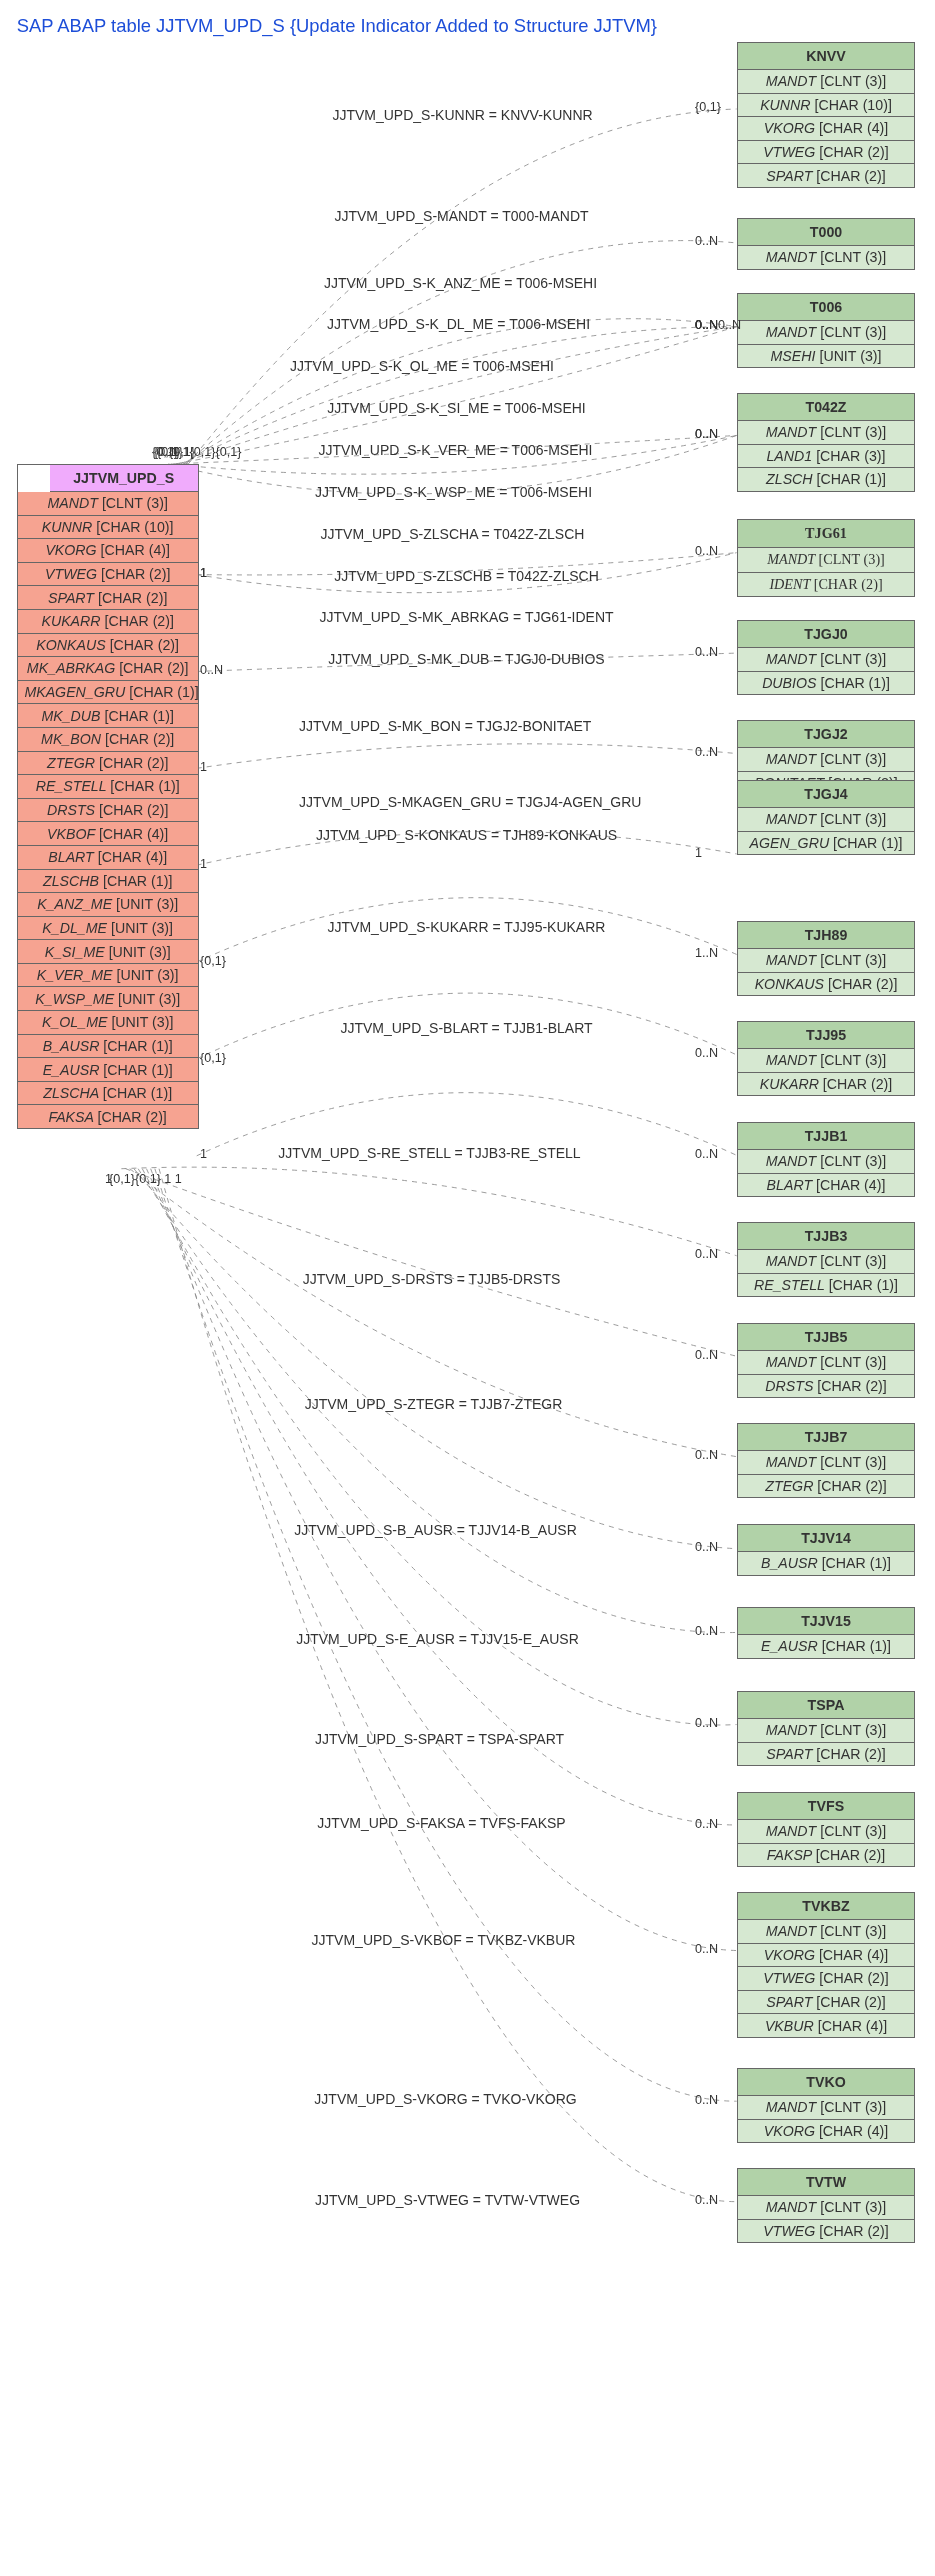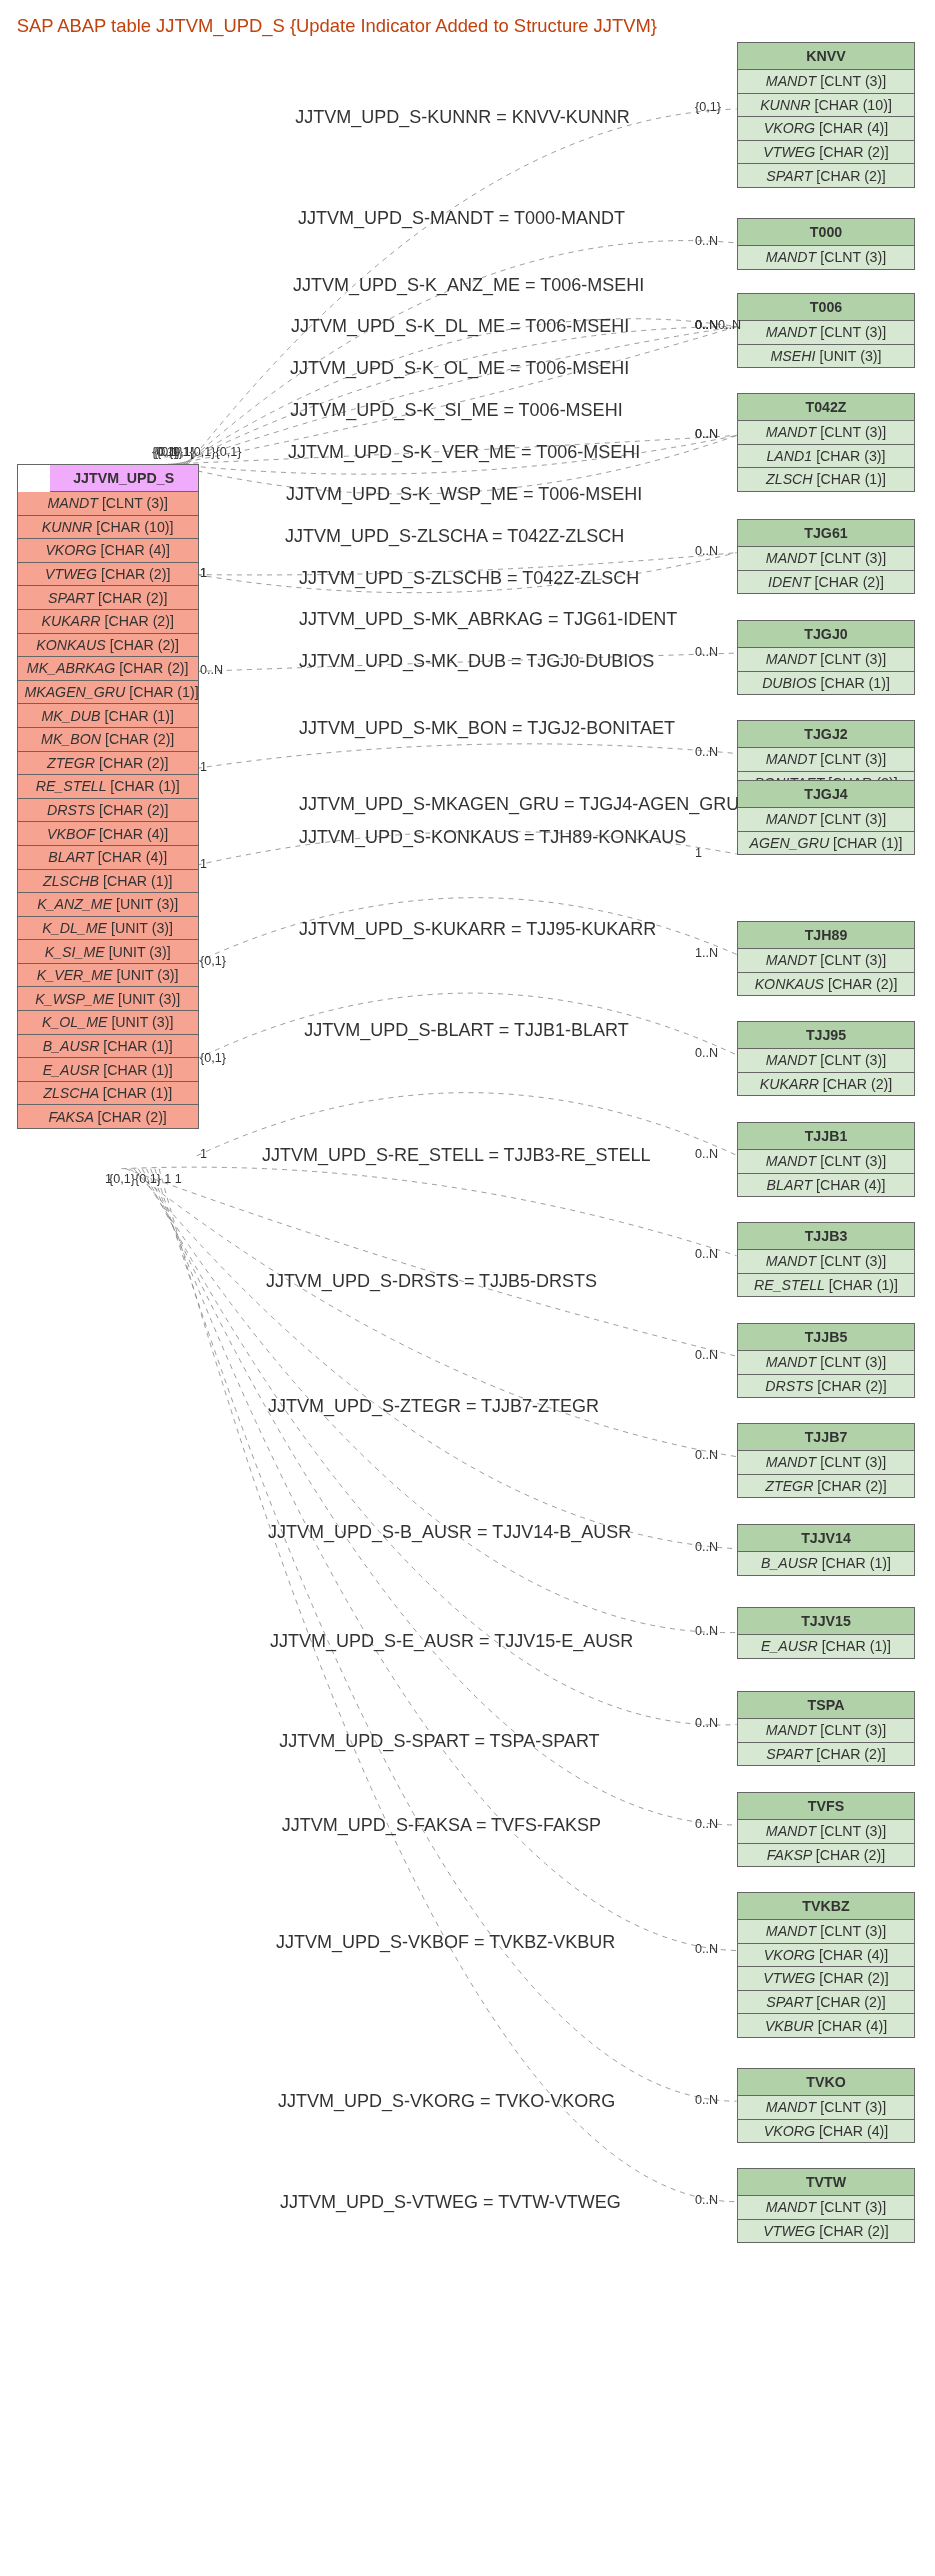--- a/index.html
+++ b/index.html
@@ -14,21 +14,21 @@
     position: relative;
     width: 935px;
     height: 2576px;
     background: #fff;
   }
   .title {
     position: absolute;
     left: 16.7px;
     top: 15px;
     font-size: 18.4px;
-    color: #c2410c;
+    color: #1d4ed8;
   }
   .entity {
     position: absolute;
     border: 0.8px solid #666;
     text-align: center;
   }
   .entity-header {
     font-weight: bold;
     padding: 5px 6.7px;
     border-bottom: 0.8px solid #666;
@@ -56,21 +56,21 @@
     pointer-events: none;
   }
   .line {
     stroke: #888;
     stroke-width: 1;
     stroke-dasharray: 6 6;
     fill: none;
   }
   .edge-label {
     position: absolute;
-    font-size: 18px;
+    font-size: 14px;
     color: #333;
     white-space: nowrap;
   }
   .cardinality {
     position: absolute;
     font-size: 12.6px;
     color: #333;
     white-space: nowrap;
   }
 </style>
@@ -158,21 +158,21 @@
         <div class="entity-header">T006</div>
         <div class="entity-row"><span class="fname">MANDT</span> <span class="ftype">[CLNT (3)]</span></div>
         <div class="entity-row"><span class="fname">MSEHI</span> <span class="ftype">[UNIT (3)]</span></div>
       </div>
       <div class="entity ref-entity" style="left: 737px; top: 393px; width: 176px;">
         <div class="entity-header">T042Z</div>
         <div class="entity-row"><span class="fname">MANDT</span> <span class="ftype">[CLNT (3)]</span></div>
         <div class="entity-row"><span class="fname">LAND1</span> <span class="ftype">[CHAR (3)]</span></div>
         <div class="entity-row"><span class="fname">ZLSCH</span> <span class="ftype">[CHAR (1)]</span></div>
       </div>
-      <div class="entity ref-entity" style="left: 737px; top: 519px; width: 176px;">
+      <div class="entity ref-entity" style="left: 737px; top: 519px; width: 176px; font-family: Liberation Serif, serif;">
         <div class="entity-header">TJG61</div>
         <div class="entity-row"><span class="fname">MANDT</span> <span class="ftype">[CLNT (3)]</span></div>
         <div class="entity-row"><span class="fname">IDENT</span> <span class="ftype">[CHAR (2)]</span></div>
       </div>
       <div class="entity ref-entity" style="left: 737px; top: 620px; width: 176px;">
         <div class="entity-header">TJGJ0</div>
         <div class="entity-row"><span class="fname">MANDT</span> <span class="ftype">[CLNT (3)]</span></div>
         <div class="entity-row"><span class="fname">DUBIOS</span> <span class="ftype">[CHAR (1)]</span></div>
       </div>
       <div class="entity ref-entity" style="left: 737px; top: 720px; width: 176px;">

